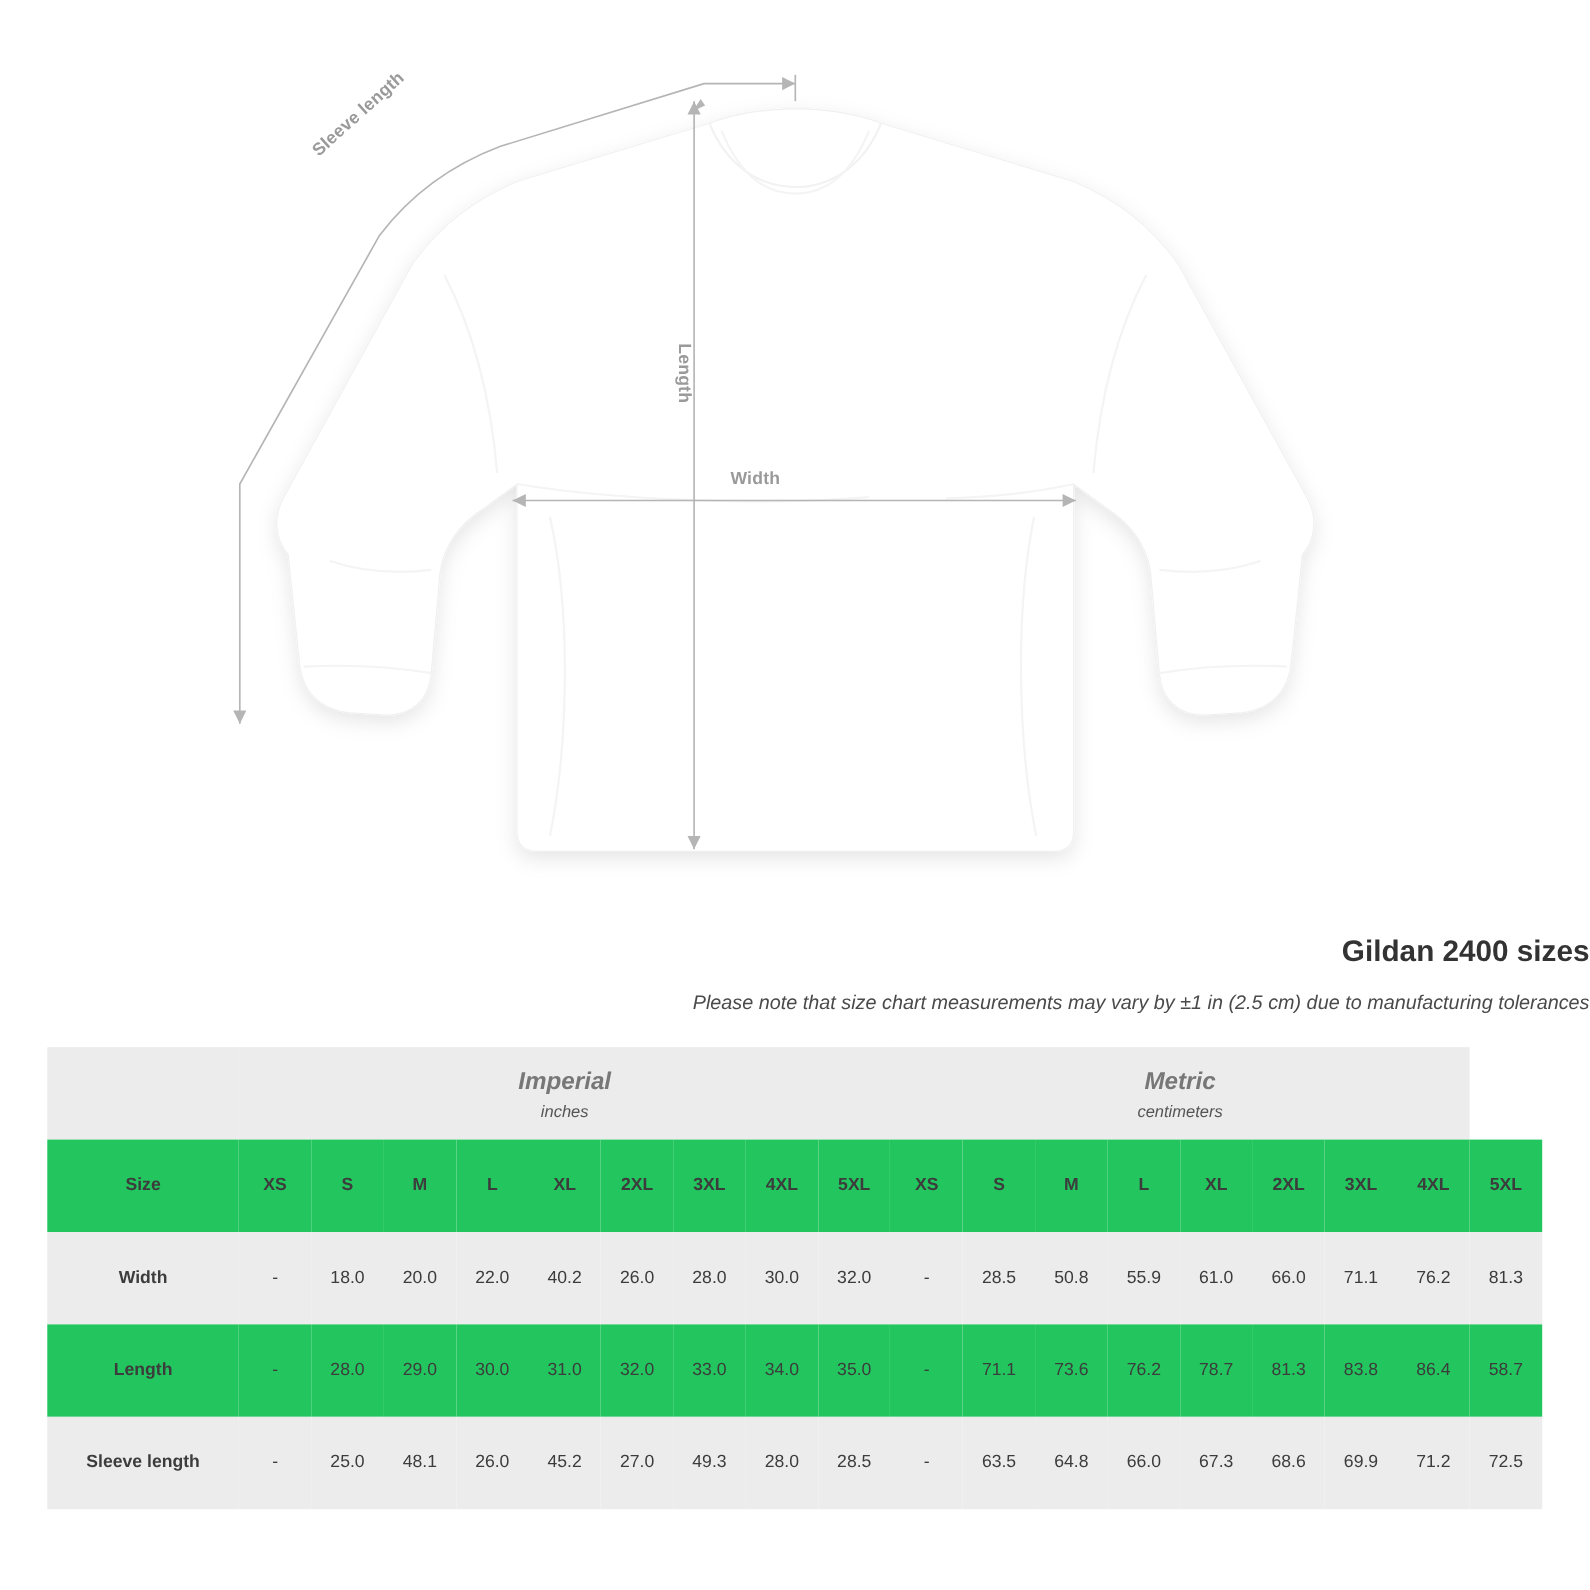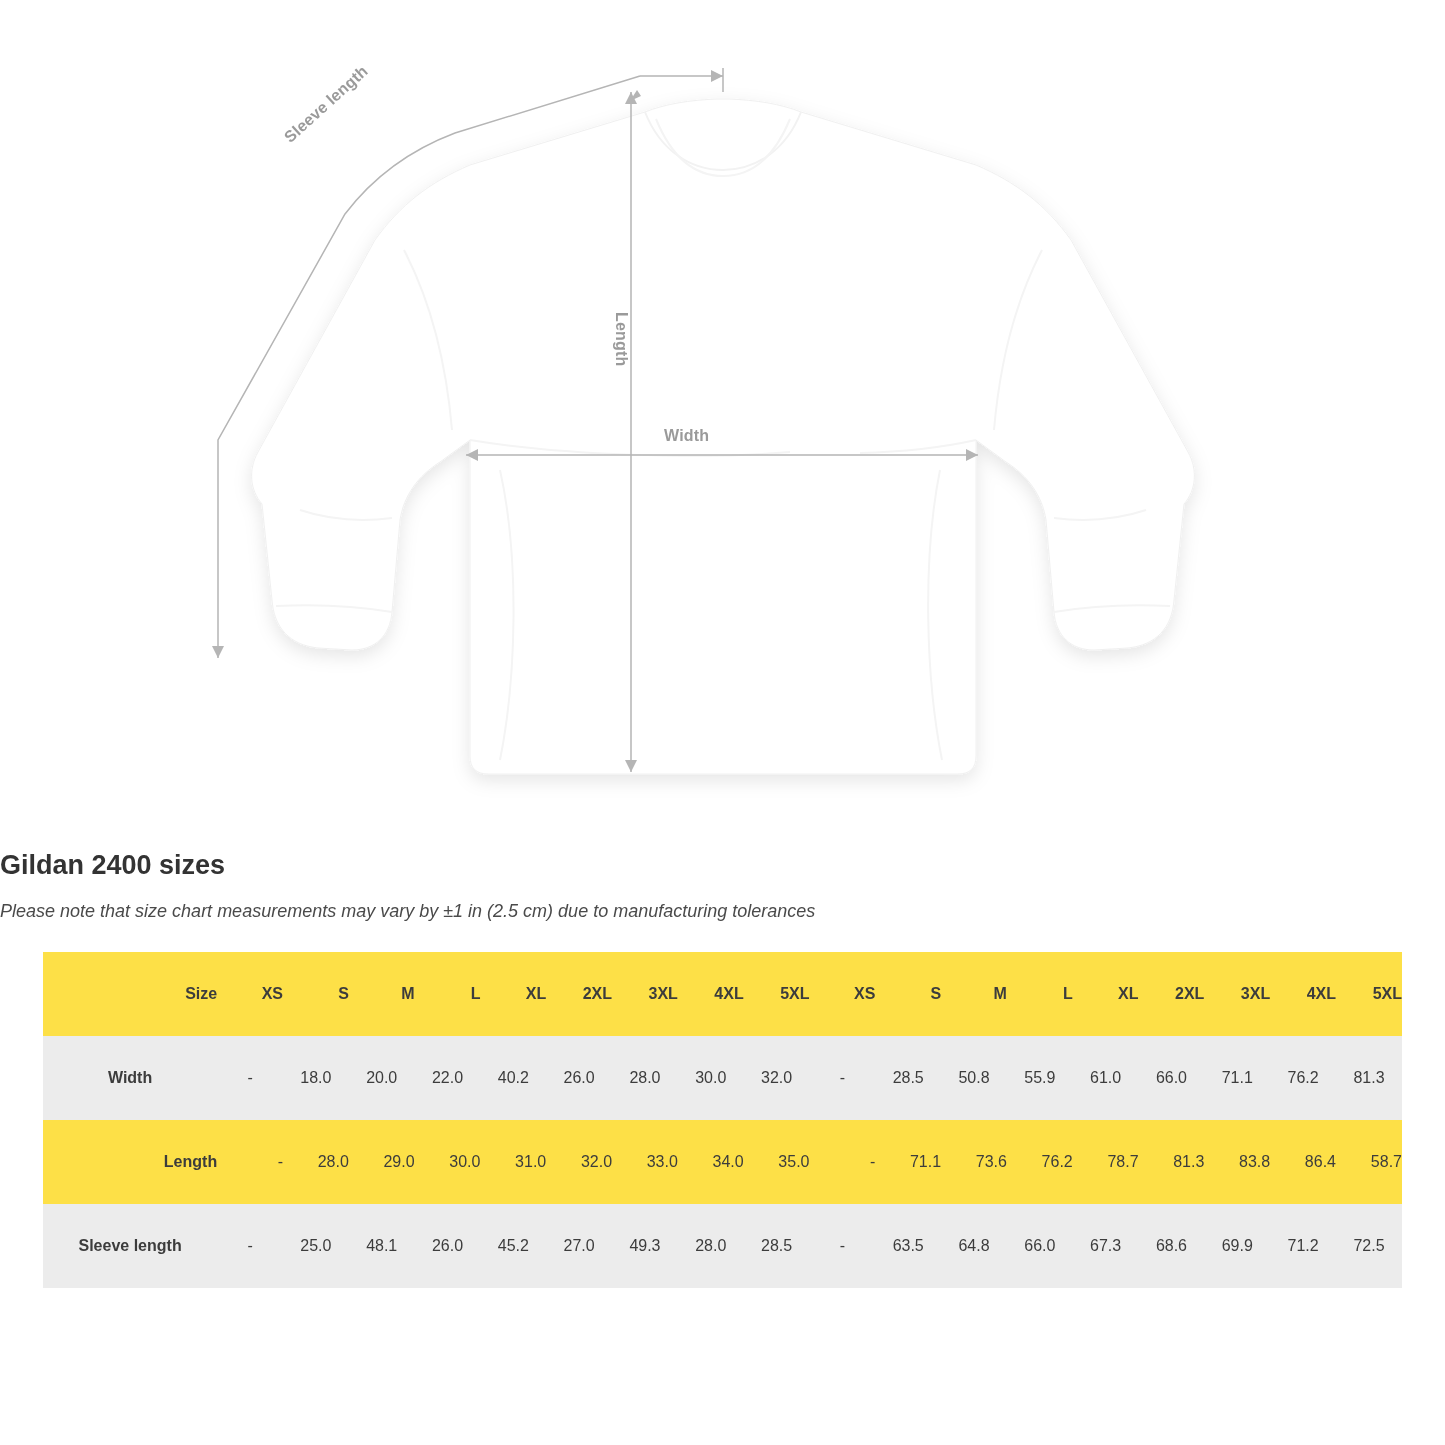--- a/index.html
+++ b/index.html
@@ -46,21 +46,21 @@
   }
   .dim-label.sleeve-label {
     left: 281px;
     top: 133px;
     transform: rotate(-42deg);
     transform-origin: left top;
   }
 
   
   .title-block {
-    text-align: left;
+    text-align: right;
     margin-top: 30px;
   }
   .chart-title {
     font-size: 27px;
     font-weight: bold;
     color: #333333;
     margin: 0;
   }
   .chart-note {
     font-size: 18px;
@@ -112,22 +112,21 @@
   }
   .size-head {
     font-weight: bold;
     font-size: 17px;
     color: #3a3a3a;
   }
   tr.shade td {
     background: #ececec;
   }
   tr.plain td {
-    background: #fde047;
-    text-align: right;
+    background: #22c55e;
   }
   .first-col {
     width: 172px;
   }
   .val-col {
     width: 65px;
   }
 </style>
 </head>
 <body>
@@ -240,20 +239,31 @@
         <col class="val-col">
         <col class="val-col">
         <col class="val-col">
       <col class="val-col">
         <col class="val-col">
         <col class="val-col">
         <col class="val-col">
     </colgroup>
     <tbody>
 
+      <tr class="unit-band">
+        <td></td>
+        <td colspan="9">
+          <div class="unit-name">Imperial</div>
+          <div class="unit-sub">inches</div>
+        </td>
+        <td colspan="8">
+          <div class="unit-name">Metric</div>
+          <div class="unit-sub">centimeters</div>
+        </td>
+      </tr>
 
       <tr class="plain">
         <td class="row-head">Size</td>
         <td class="size-head">XS</td>
         <td class="size-head">S</td>
         <td class="size-head">M</td>
         <td class="size-head">L</td>
         <td class="size-head">XL</td>
         <td class="size-head">2XL</td>
         <td class="size-head">3XL</td>

